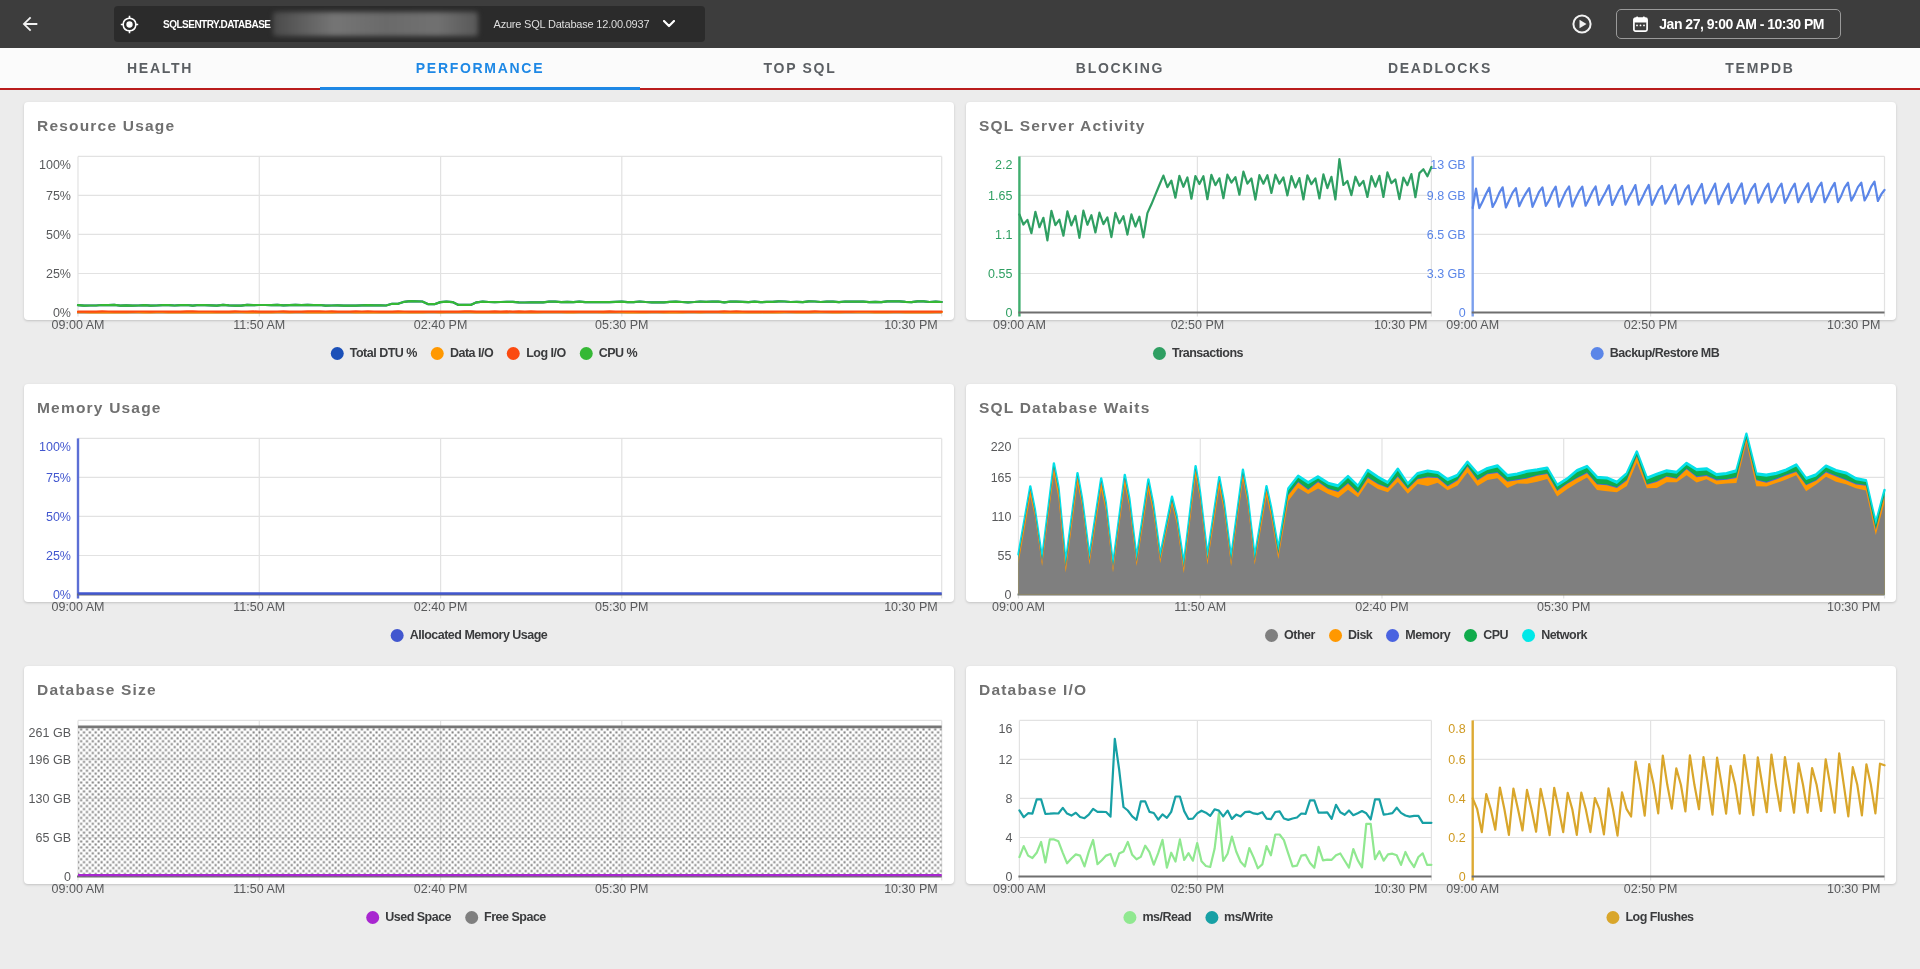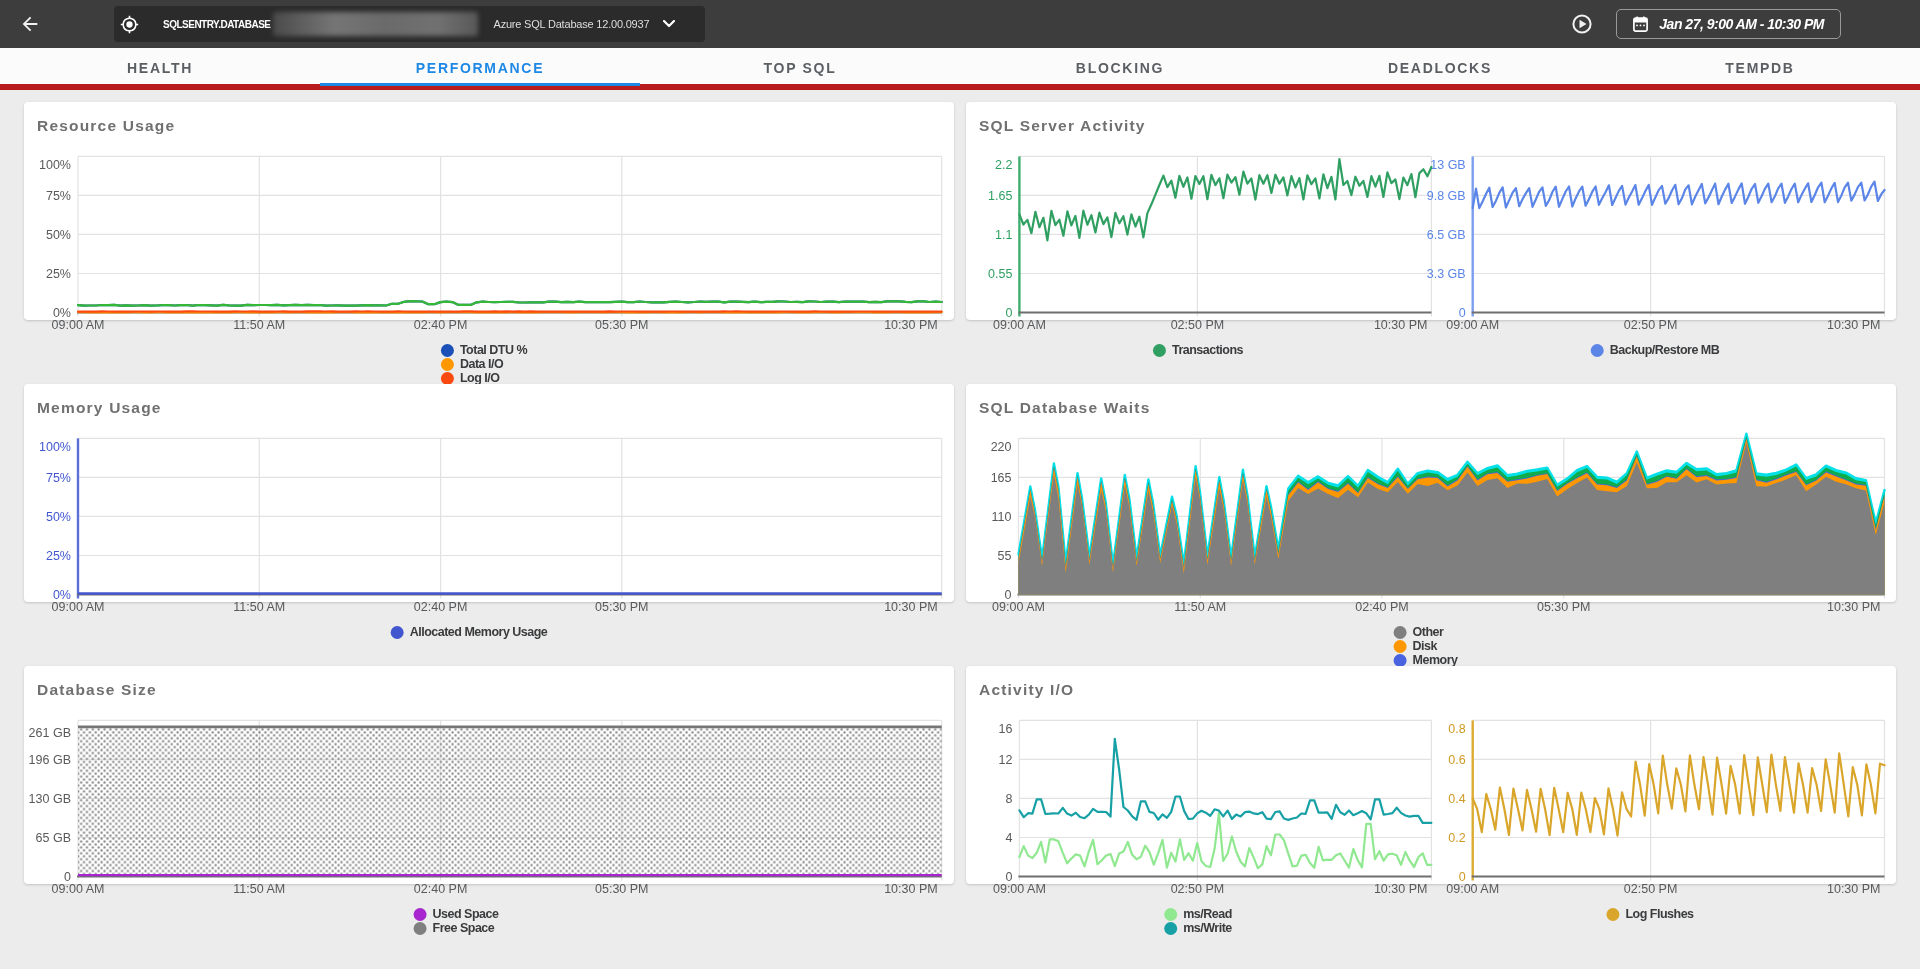--- a/index.html
+++ b/index.html
@@ -4,29 +4,29 @@
 * { margin:0; padding:0; box-sizing:border-box; }
 html,body { width:1920px; height:969px; font-family:"Liberation Sans",sans-serif; background:#ececec; overflow:hidden; }
 .topbar { position:absolute; left:0; top:0; width:1920px; height:48px; background:#3d3d3d; }
 .backarrow { position:absolute; left:19px; top:13px; }
 .dbbox { position:absolute; left:114px; top:6px; width:591px; height:36px; background:#2b2b2b; border-radius:4px; display:flex; align-items:center; padding:0 12px 0 6px; }
 .dbname { color:#fff; font-weight:bold; font-size:10px; margin-left:24px; letter-spacing:-0.5px; white-space:nowrap; }
 .blur { flex:0 0 auto; width:205px; height:24px; margin-left:2px; border-radius:3px; background:linear-gradient(90deg,#4a4a4a,#757575 30%,#6a6a6a 55%,#717171 80%,#585858); filter:blur(2.5px); flex:0 0 auto; }
 .dbver { color:#dedede; font-size:11px; letter-spacing:-0.2px; margin-left:16px; white-space:nowrap; }
 .rightctl { position:absolute; right:79px; top:6px; display:flex; align-items:center; height:36px; }
 .datebox { border:1.5px solid #9a9a9a; border-radius:5px; height:30px; display:flex; align-items:center; padding:0 16px; margin-left:16px; color:#fff; font-weight:bold; font-size:14px; letter-spacing:-0.5px; }
-.datebox span { margin-left:11px;font-style:italic; }
-.tabs { position:absolute; left:0; top:48px; width:1920px; height:42px; background:#fbfbfb; border-bottom:6px solid #b91c1c; display:flex;justify-content:space-between; }
+.datebox span { margin-left:11px; }
+.tabs { position:absolute; left:0; top:48px; width:1920px; height:42px; background:#fbfbfb; border-bottom:2px solid #b91c1c; display:flex;justify-content:space-between; }
 .tab { width:320px; text-align:center; line-height:40px; font-size:14px; font-weight:bold; letter-spacing:1.7px; color:#5b5f63; position:relative; }
 .tab.active { color:#1e88e5; }
 .underline { position:absolute; left:0; bottom:-2px; width:320px; height:3.5px; background:#1e88e5; }
 .panel { position:absolute; width:930px; height:218px; background:#fff; border-radius:4px; box-shadow:0 1px 2.5px rgba(0,0,0,0.18); }
 .ptitle { position:absolute; left:13px; top:15px; font-size:15.5px; font-weight:bold; color:#707070; letter-spacing:1.2px; }
 .panel svg { position:absolute; left:0; top:0; }
-.legend { position:absolute; transform:translateX(-50%); display:flex; align-items:flex-start; white-space:nowrap; height:17px;flex-direction:column; }
+.legend { position:absolute; transform:translateX(-50%); display:flex; align-items:flex-end; white-space:nowrap; height:17px; }
 .li { display:flex; align-items:center; font-size:12.5px; letter-spacing:-0.5px; font-weight:bold; color:#3a3b3d; margin:0 7px; }
 .ld { width:13px; height:13px; border-radius:50%; margin-right:6px; flex:0 0 auto; }
 </style></head>
 <body>
 
 <div class="topbar">
   <svg class="backarrow" width="22" height="22" viewBox="0 0 24 24">
       <path d="M20 11H7.8l5.6-5.6L12 4l-8 8 8 8 1.4-1.4L7.8 13H20z" fill="#f2f2f2"></path>
     </svg>
   <div class="dbbox">
@@ -247,21 +247,21 @@
       <rect x="54.0" y="60.9" width="863.7" height="149.6" fill="url(#dots)"></rect>
       <line x1="54.0" y1="60.9" x2="917.7" y2="60.9" stroke="#767676" stroke-width="2.6"></line>
       <line x1="54.0" y1="209.1" x2="917.7" y2="209.1" stroke="#a826d0" stroke-width="2.2"></line>
     </svg>
 <div class="legend" style="left:432px;top:241px">
       <span class="li"><span class="ld" style="background:#a826d0"></span>Used Space</span>
       <span class="li"><span class="ld" style="background:#7f7f7f"></span>Free Space</span>
     </div>
 </div>
 <div class="panel" style="left:966px;top:666px">
-<div class="ptitle">Activity I/O</div>
+<div class="ptitle">Database I/O</div>
 <svg width="930" height="270" viewBox="0 0 930 270" font-family="'Liberation Sans',sans-serif">
       <line x1="53.4" y1="93.4" x2="465.4" y2="93.4" stroke="#e2e2e2" stroke-width="1.2"></line>
 <line x1="53.4" y1="132.4" x2="465.4" y2="132.4" stroke="#e2e2e2" stroke-width="1.2"></line>
 <line x1="53.4" y1="171.5" x2="465.4" y2="171.5" stroke="#e2e2e2" stroke-width="1.2"></line>
 <line x1="53.4" y1="54.4" x2="465.4" y2="54.4" stroke="#e2e2e2" stroke-width="1.2"></line>
 <line x1="231.4" y1="54.4" x2="231.4" y2="214.5" stroke="#e2e2e2" stroke-width="1.2"></line>
 <line x1="465.4" y1="54.4" x2="465.4" y2="214.5" stroke="#e2e2e2" stroke-width="1.2"></line>
 <line x1="53.4" y1="54.4" x2="53.4" y2="214.5" stroke="#e2e2e2" stroke-width="1.2"></line>
 <line x1="52.4" y1="210.5" x2="465.4" y2="210.5" stroke="#6f6f6f" stroke-width="1.8"></line>
 <text x="46.4" y="214.7" text-anchor="end" font-size="12.5" fill="#58595b">0</text>

